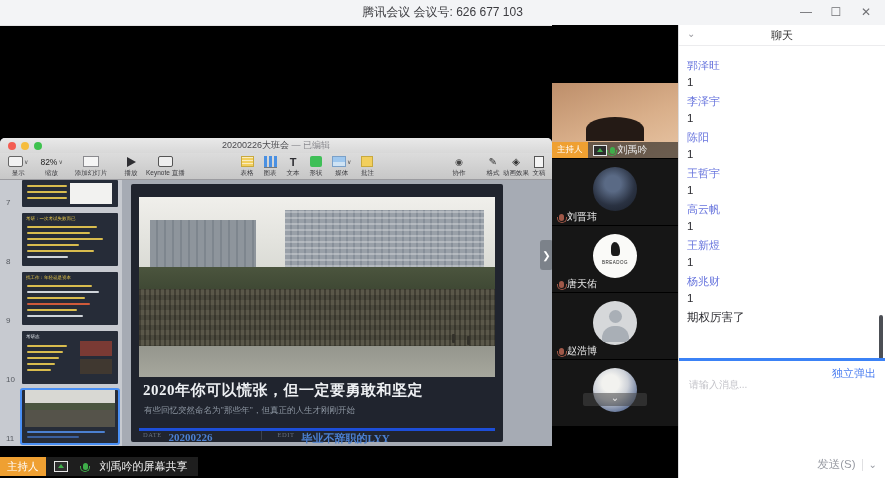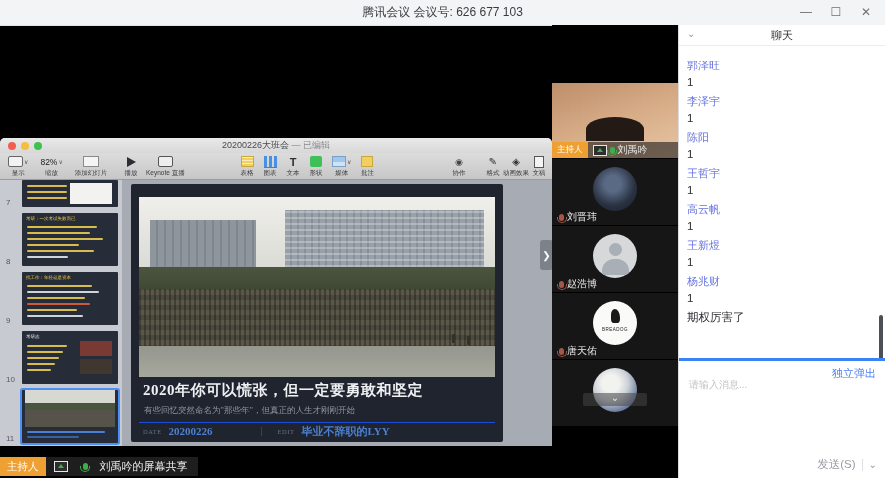--- a/index.html
+++ b/index.html
@@ -70,22 +70,22 @@
            background:repeating-linear-gradient(0deg,rgba(255,255,255,.28) 0 2px,rgba(0,0,0,0) 2px 6px),
                       repeating-linear-gradient(90deg,#99a0a8 0 5px,#878f99 5px 7px);}
   .ph-trees{position:absolute;left:0;top:39%;width:100%;height:14%;background:linear-gradient(#4b553e,#3e4733);}
   .ph-crowd{position:absolute;left:0;top:51%;width:100%;height:34%;
             background:repeating-linear-gradient(90deg,rgba(20,18,12,.35) 0 2px,rgba(0,0,0,0) 2px 5px),
                        repeating-linear-gradient(0deg,#4c4a3e 0 5px,#5a5749 5px 10px);}
   .ph-ground{position:absolute;left:0;top:83%;width:100%;height:17%;background:linear-gradient(#95968d,#a6a79d);}
   .ph-fig{position:absolute;width:3px;height:9px;background:#33312a;border-radius:1px;}
   .slide-title{position:absolute;left:12px;top:197px;font-size:15px;font-weight:bold;color:#eef0f3;letter-spacing:.5px;white-space:nowrap;}
   .slide-sub{position:absolute;left:13px;top:221px;font-size:8.5px;color:#8d96a2;white-space:nowrap;}
-  .slide-foot{position:absolute;left:8px;right:8px;top:238px;height:16px;border-top:1px solid #1d4ed8;
-              display:flex;align-items:center;}
+  .slide-foot{position:absolute;left:8px;right:8px;top:244px;height:16px;border-top:3px solid #1d4ed8;
+              display:flex;align-items:flex-start;}
   .f-lb{font-size:6.5px;color:#66707e;margin:0 7px 0 4px;letter-spacing:.5px;}
   .f-val{font-size:11px;color:#4b80d1;font-weight:bold;}
   .f-div{width:1px;height:9px;background:#3b424e;margin:0 12px 0 48px;}
   
   .panel-handle{position:absolute;left:540px;top:240px;width:13px;height:30px;background:#7c828a;border-radius:3px;
                 color:#fff;font-size:10px;display:flex;align-items:center;justify-content:center;cursor:pointer;}
   
   .vstrip{position:absolute;left:552px;top:25px;width:126px;height:453px;background:#000;box-sizing:border-box;padding-top:58px;}
   .vtile{position:relative;width:126px;height:66px;background:#161616;margin-bottom:1px;}
   .vtile.first{height:75px;}
@@ -357,33 +357,33 @@
         </div>
       </div>
       <div class="vtile">
         <div class="avatar av-avatar-photo-dark"></div>
         <div class="vlabel">
           <span class="mic mic-muted"></span>
           <span class="vname">刘晋玮</span>
         </div>
       </div>
       <div class="vtile">
+        <div class="avatar av-avatar-logo">
+          <div class="logo-text">BREADOG</div>
+        </div>
+        <div class="vlabel">
+          <span class="mic mic-muted"></span>
+          <span class="vname">唐天佑</span>
+        </div>
+      </div>
+      <div class="vtile">
         <div class="avatar av-avatar-default"></div>
         <div class="vlabel">
           <span class="mic mic-muted"></span>
           <span class="vname">赵浩博</span>
-        </div>
-      </div>
-      <div class="vtile">
-        <div class="avatar av-avatar-logo">
-          <div class="logo-text">BREADOG</div>
-        </div>
-        <div class="vlabel">
-          <span class="mic mic-muted"></span>
-          <span class="vname">唐天佑</span>
         </div>
       </div>
       <div class="vtile">
         <div class="avatar av-avatar-photo-light"></div>
         <div class="collapse-pill"><span>⌄</span></div>
       </div>
     </div>
 
   <div class="share-pill">
     <span class="hb">主持人</span>

